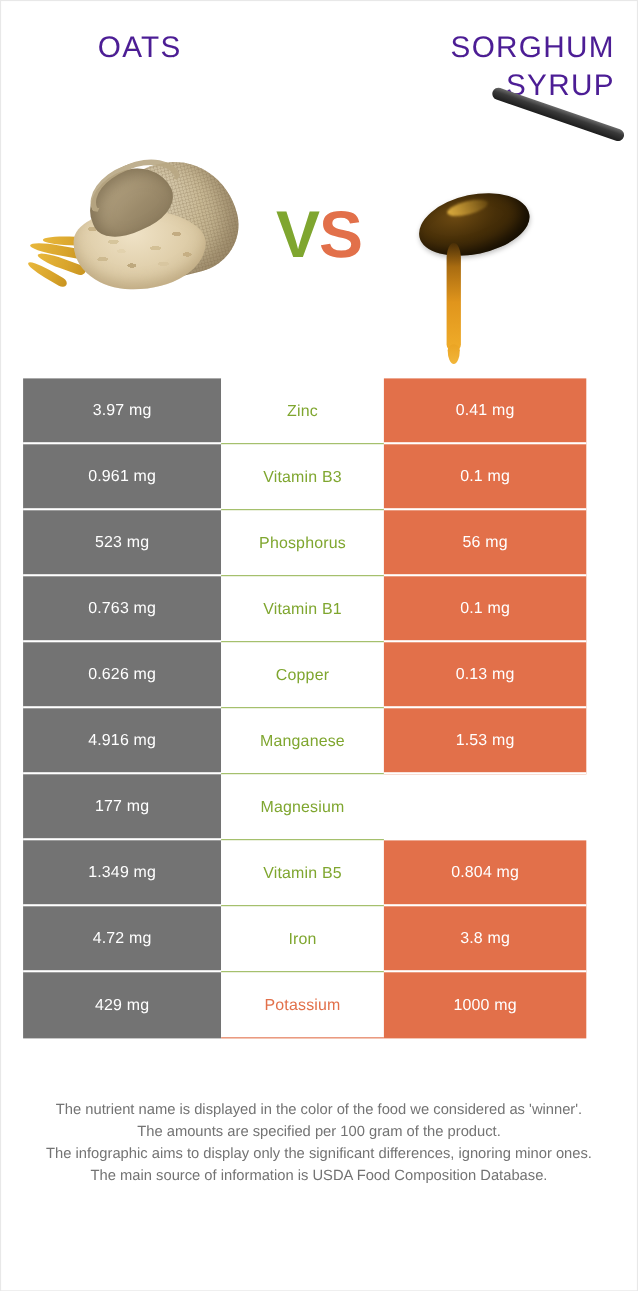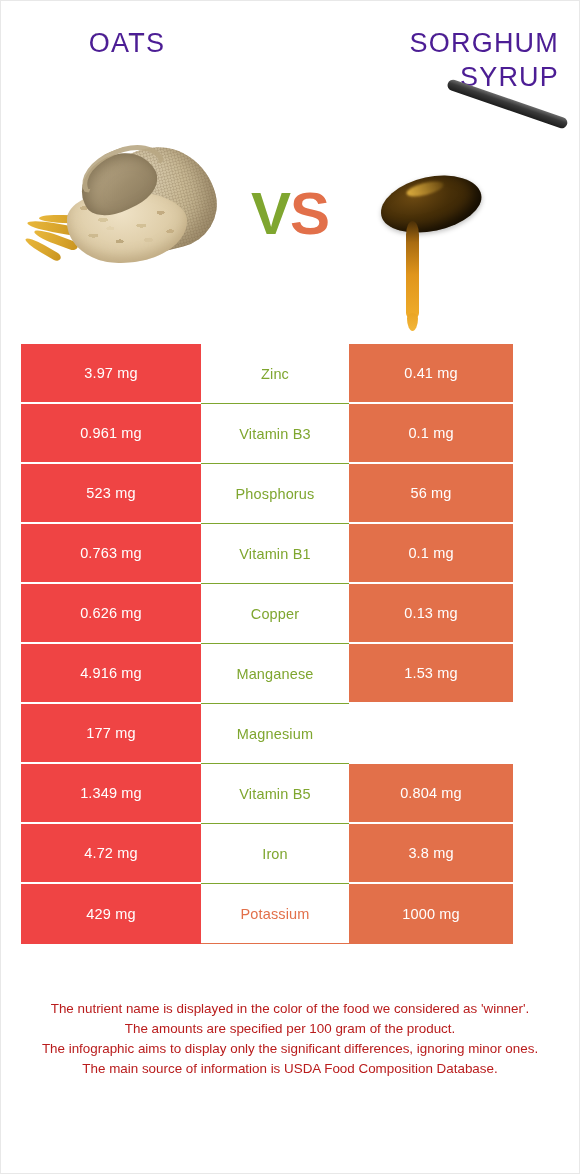--- a/index.html
+++ b/index.html
@@ -209,32 +209,32 @@
   }
   .cell {
     display: flex;
     align-items: center;
     justify-content: center;
     font-size: 14.5px;
     letter-spacing: .15px;
   }
   .cell-left {
     width: 180px;
-    background: #ef4444;
+    background: #737373;
     color: #ffffff;
     border-bottom: 2px solid #ffffff;
   }
   .cell-mid {
     width: 148px;
     background: #ffffff;
     border-bottom: 1px solid #7FA62F;
   }
   .cell-mid.win-right { border-bottom-color: #E2704A; }
   .cell-right {
-    width: 164px;
+    width: 184px;
     background: #E2704A;
     color: #ffffff;
     border-bottom: 2px solid #ffffff;
   }
   .row:last-child .cell-left,
   .row:last-child .cell-right { border-bottom: none; }
 
   .nutrient {
     font-size: 14.5px;
     color: #7FA62F;
@@ -244,21 +244,21 @@
 
   
   .footer {
     position: absolute;
     left: 26px;
     right: 26px;
     top: 998px;
     text-align: center;
     font-size: 13.4px;
     line-height: 1.5;
-    color: #b91c1c;
+    color: #737373;
   }
   .footer p { margin: 0; }
 </style>
 </head>
 <body>
 
 <div class="page">
 
   <div class="header">
 

